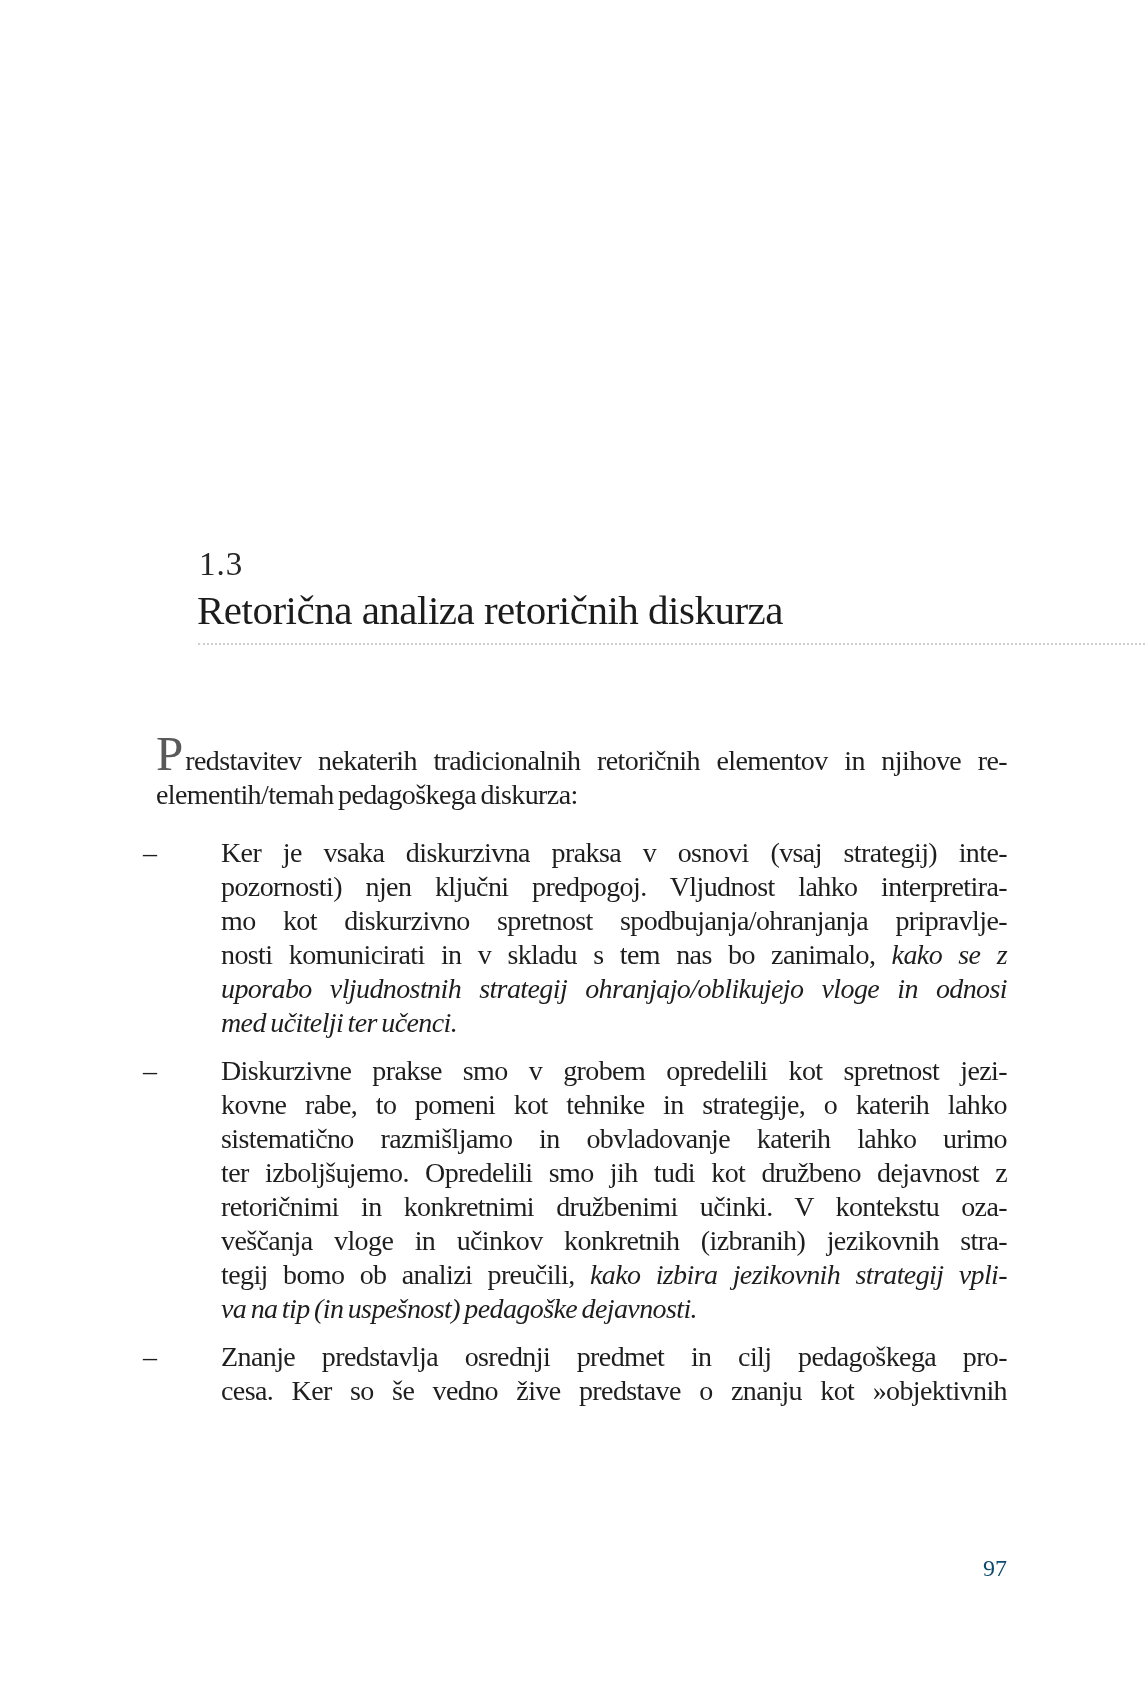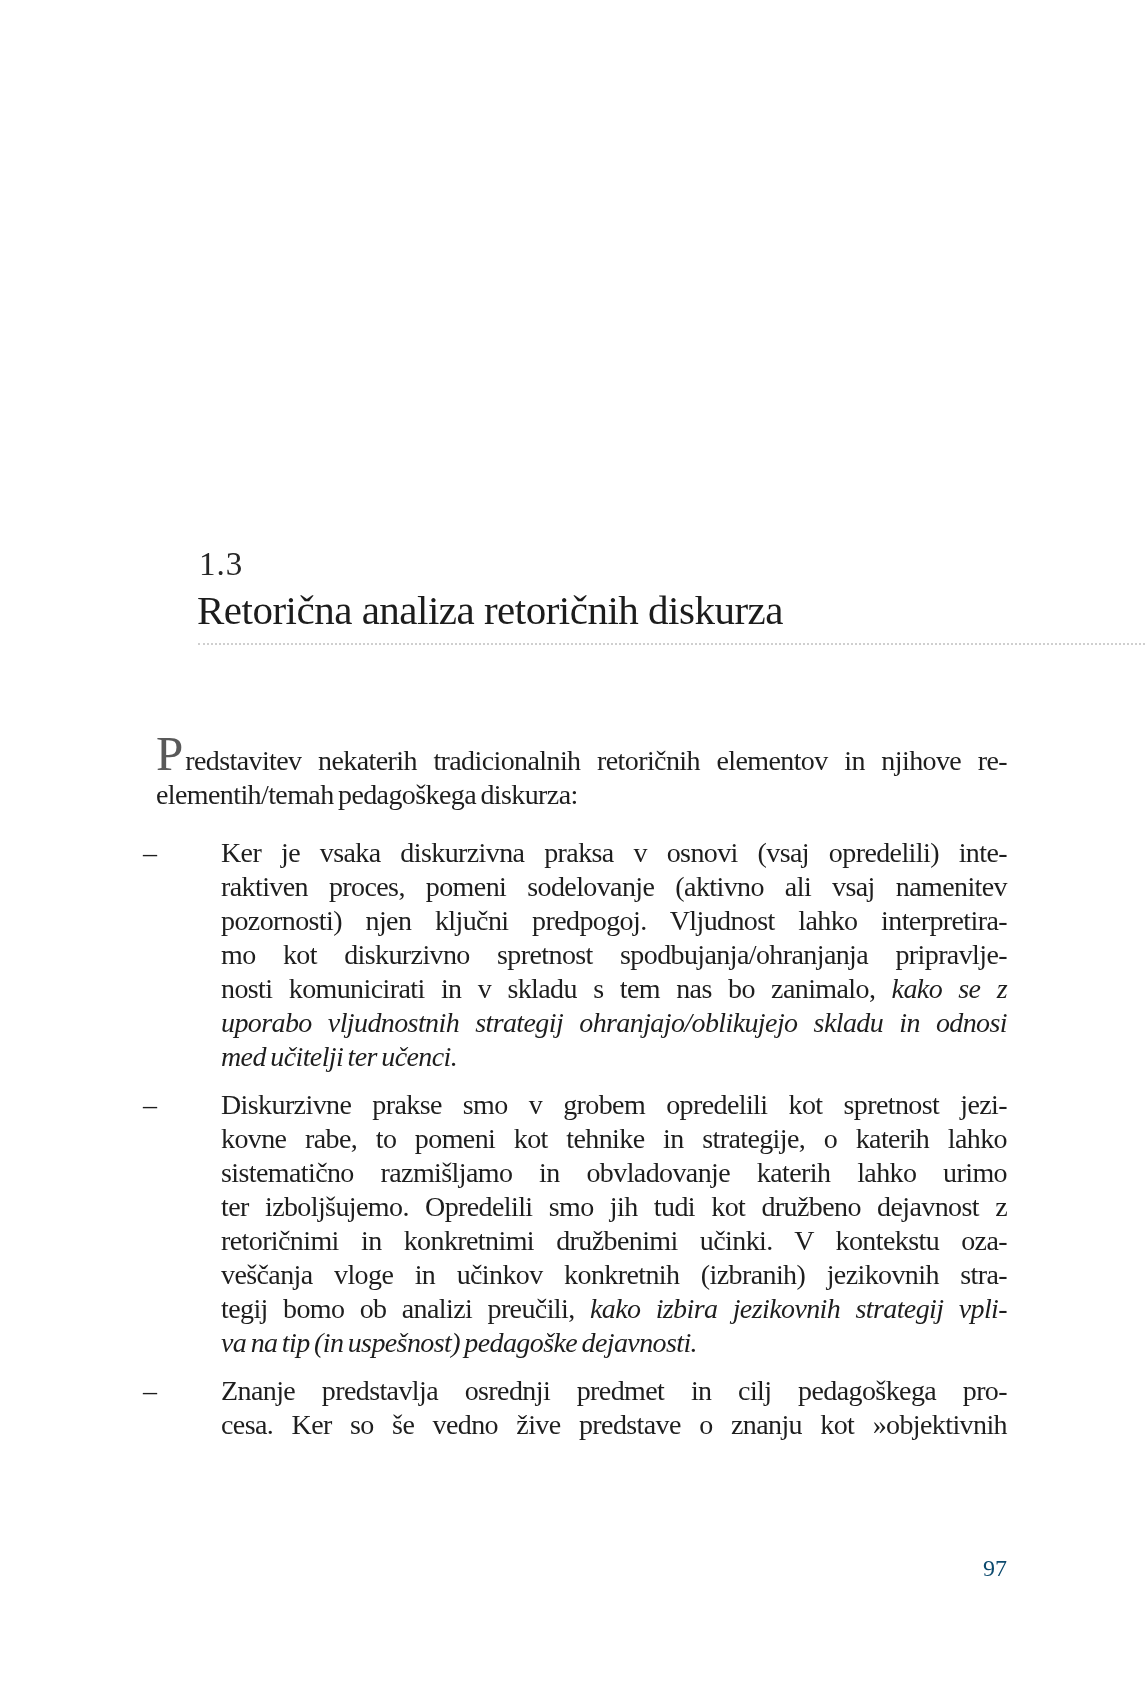--- a/index.html
+++ b/index.html
@@ -80,26 +80,25 @@
   <div class="title-rule"></div>
 
   <div class="text-block">
     <div class="intro" id="intro">
         <div class="line"><span class="initial" style="color: rgb(89, 89, 89);">P</span><span>redstavitev nekaterih tradicionalnih retoričnih elementov in njihove re-</span></div>
         <div class="line nojust"><span>elementih/temah pedagoškega diskurza:</span></div>
       </div>
     <div class="bullets" id="bullets">
         <div class="bullet">
           <span class="bullet-marker">–</span>
-          <div class="line"><span>Ker je vsaka diskurzivna praksa v osnovi (vsaj opredelili) inte-</span></div>
-          <div class="line"><span>raktiven proces, pomeni sodelovanje (aktivno ali vsaj namenitev</span></div>
+          <div class="line"><span>Ker je vsaka diskurzivna praksa v osnovi (vsaj strategij) inte-</span></div>
           <div class="line"><span>pozornosti) njen ključni predpogoj. Vljudnost lahko interpretira-</span></div>
           <div class="line"><span>mo kot diskurzivno spretnost spodbujanja/ohranjanja pripravlje-</span></div>
           <div class="line"><span>nosti komunicirati in v skladu s tem nas bo zanimalo, </span><em>kako se z</em></div>
-          <div class="line"><em>uporabo vljudnostnih strategij ohranjajo/oblikujejo skladu in odnosi</em></div>
+          <div class="line"><em>uporabo vljudnostnih strategij ohranjajo/oblikujejo vloge in odnosi</em></div>
           <div class="line nojust"><em>med učitelji ter učenci.</em></div>
         </div>
         <div class="bullet">
           <span class="bullet-marker">–</span>
           <div class="line"><span>Diskurzivne prakse smo v grobem opredelili kot spretnost jezi-</span></div>
           <div class="line"><span>kovne rabe, to pomeni kot tehnike in strategije, o katerih lahko</span></div>
           <div class="line"><span>sistematično razmišljamo in obvladovanje katerih lahko urimo</span></div>
           <div class="line"><span>ter izboljšujemo. Opredelili smo jih tudi kot družbeno dejavnost z</span></div>
           <div class="line"><span>retoričnimi in konkretnimi družbenimi učinki. V kontekstu oza-</span></div>
           <div class="line"><span>veščanja vloge in učinkov konkretnih (izbranih) jezikovnih stra-</span></div>

